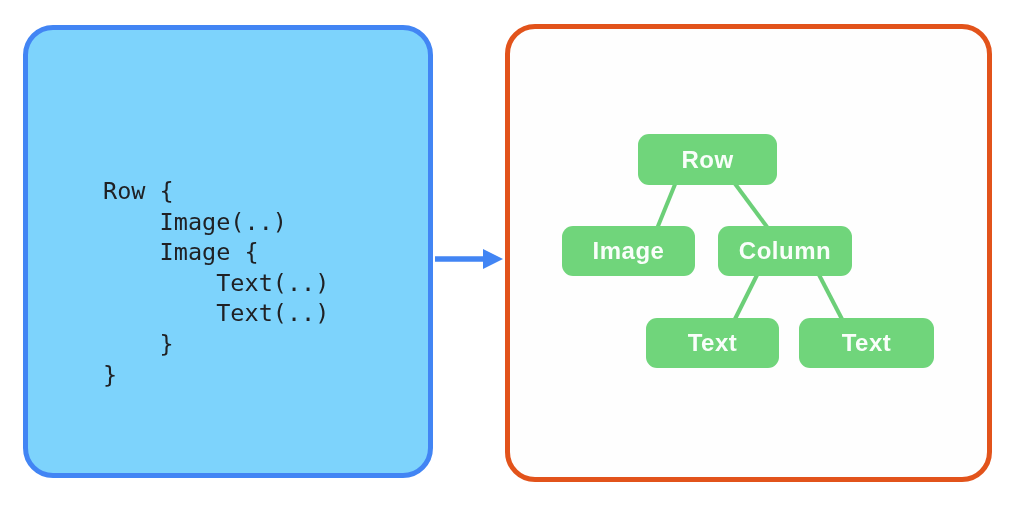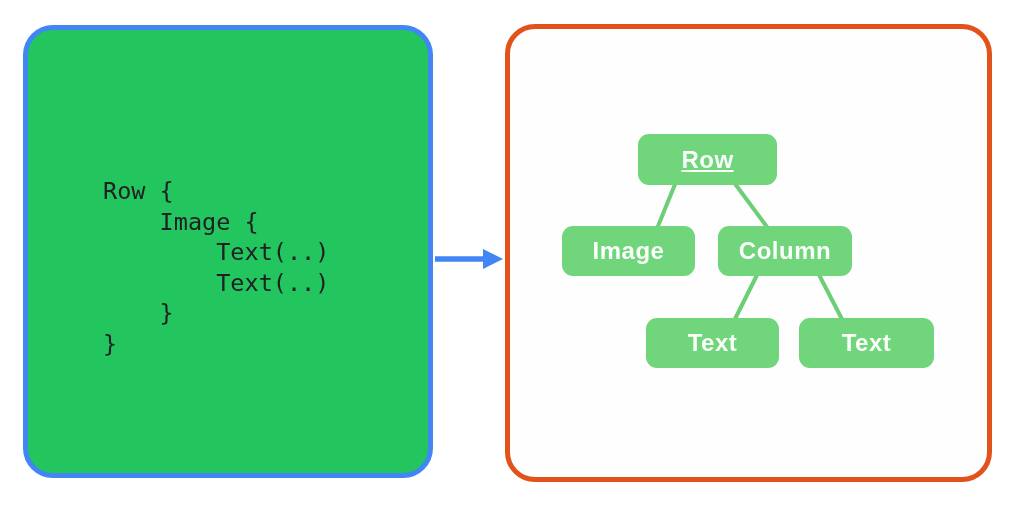--- a/index.html
+++ b/index.html
@@ -19,21 +19,21 @@
   
   .code-panel {
     position: absolute;
     left: 23px;
     top: 25px;
     width: 410px;
     height: 453px;
     box-sizing: border-box;
     border: 5px solid #4285f4;
     border-radius: 30px;
-    background: #22c55e;
+    background: #7dd3fc;
   }
   .code-block {
     position: absolute;
     left: 75px;
     top: 146px;
     margin: 0;
     font-family: "DejaVu Sans Mono", "Liberation Mono", monospace;
     font-size: 23.5px;
     line-height: 30.6px;
     color: #202124;
@@ -74,33 +74,33 @@
     display: flex;
     align-items: center;
     justify-content: center;
     background: #70d57b;
     border-radius: 11px;
     color: rgba(255, 255, 255, 0.96);
     font-size: 24px;
     font-weight: bold;
     letter-spacing: 0.5px;
   }
-  .node-row    { left: 128px; top: 105px; width: 139px; height: 51px; text-decoration: underline; }
+  .node-row    { left: 128px; top: 105px; width: 139px; height: 51px; }
   .node-image  { left:  52px; top: 197px; width: 133px; height: 50px; text-align: center; }
   .node-column { left: 208px; top: 197px; width: 134px; height: 50px; }
   .node-text-1 { left: 136px; top: 289px; width: 133px; height: 50px; }
   .node-text-2 { left: 289px; top: 289px; width: 135px; height: 50px; }
 </style>
 </head>
 <body>
 
 <div class="canvas">
 
   <div class="code-panel">
-    <pre class="code-block"><span class="code-line">Row {</span><span class="code-line">    Image {</span><span class="code-line">        Text(..)</span><span class="code-line">        Text(..)</span><span class="code-line">    }</span><span class="code-line">}</span></pre>
+    <pre class="code-block"><span class="code-line">Row {</span><span class="code-line">    Image(..)</span><span class="code-line">    Image {</span><span class="code-line">        Text(..)</span><span class="code-line">        Text(..)</span><span class="code-line">    }</span><span class="code-line">}</span></pre>
   </div>
 
   <svg class="arrow-svg" width="72" height="26" viewBox="0 0 72 26">
     <line x1="2" y1="13" x2="53" y2="13" stroke="#4285f4" stroke-width="5.5"></line>
     <polygon points="50,3 70,13 50,23" fill="#4285f4"></polygon>
   </svg>
 
   <div class="tree-panel">
     <svg class="tree-edges" width="477" height="448" viewBox="0 0 477 448">
       <line class="tree-edge" x1="168" y1="148" x2="146" y2="202"></line>

